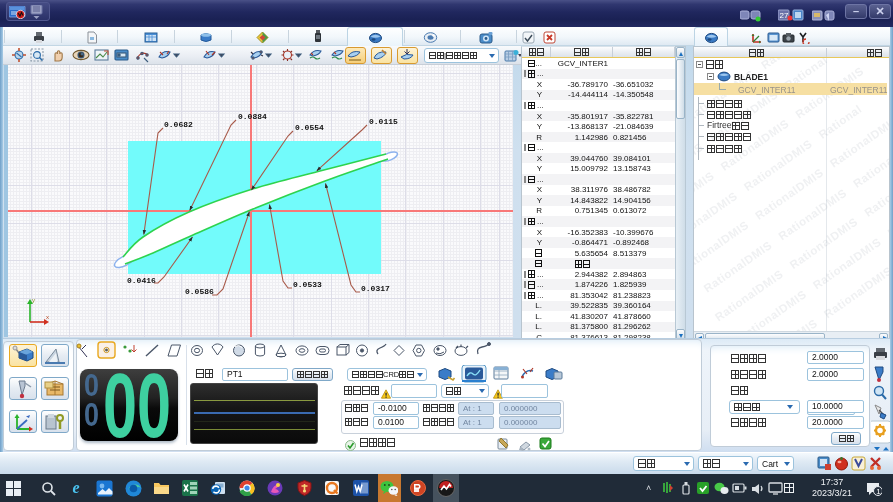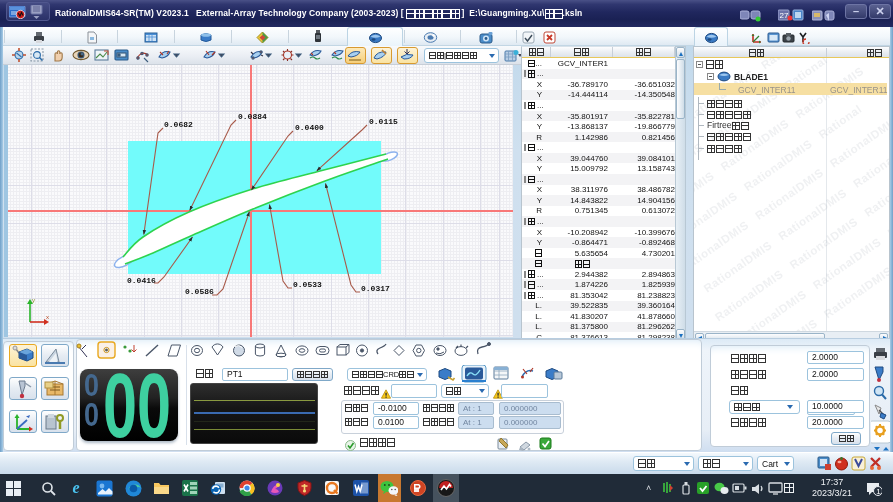--- a/index.html
+++ b/index.html
@@ -35,21 +35,21 @@
 #canvasWrap .clabel{position:absolute;font-family:"Liberation Mono",monospace;font-size:8px;font-weight:bold;color:#111;letter-spacing:0;white-space:nowrap}
 
 #midpanel{left:521px;top:46px;width:165px;height:295px;background:#fff;border:1px solid #b8c4ce;border-top:1px solid #d8e2ea;font-size:8px;color:#111}
 #midscroll{left:675px;top:46px;width:11px;height:295px;background:linear-gradient(90deg,#e8f0f6,#cfdde8);border:1px solid #b8c8d4}
 #midpanel .hd{display:flex;height:11px;background:linear-gradient(180deg,#fdfdfe,#e8ecf1 60%,#dde2e9);border-bottom:1px solid #e8c85a;font-size:8px;color:#222}
 #midpanel .hd div{border-right:1px solid #c8cfd8;display:flex;align-items:center;justify-content:center}
 #midpanel .r{display:flex;height:10.55px;font-size:8px;align-items:center}
 #midpanel .r.alt{background:#f3f3f5}
 #midpanel .c1{width:29px;display:flex;align-items:center;justify-content:flex-end;padding-right:9px}
 #midpanel .c2{width:62px;text-align:right;padding-right:5px}
-#midpanel .c3{width:62px;text-align:right;padding-right:0}
+#midpanel .c3{width:62px;text-align:left;padding-right:0}
 #midpanel .r.grp .c1{justify-content:flex-start;padding-left:2px;gap:2px}
 .gbox{display:inline-block;width:7px;height:7px;border:1px solid #888;background:linear-gradient(#555,#555) 50% 50%/3px 1px no-repeat,#fff}
 
 #treepanel{left:693px;top:46px;width:197px;height:295px;background:#fff;border:1px solid #b8c4ce;font-size:8.5px;color:#222;overflow:hidden}
 
 #bottom{left:0;top:338px;width:893px;height:114px;background:linear-gradient(180deg,#dceaf6 0%,#eef4fa 10%,#e7eef6 80%,#cfdef0 100%);border-top:1px solid #b8cde0}
 .panelbox{position:absolute;background:#fff;border:1px solid #c0ccd8;border-radius:4px;box-shadow:inset 0 8px 10px -8px #cfe4f4}
 
 .inp{position:absolute;background:#fff;border:1px solid #9cc3dd;border-radius:2px;font-size:8.5px;color:#111;line-height:1;display:flex;align-items:center;padding-left:4px}
 .inpd{position:absolute;background:#ccddef;border:1px solid #a8bccf;border-radius:2px;font-size:8px;color:#7286a0;display:flex;align-items:center;padding-left:4px}
@@ -77,31 +77,20 @@
           <path d="M9 7 l2 3 l1.5 -3.5 l1.5 3" stroke="#111" stroke-width="1.1" fill="none"></path>
         </svg>
  </div>
  <div class="abs" style="left:30px;top:5px">
   <svg width="13" height="14" viewBox="0 0 13 14">
           <rect x="1" y="0" width="11" height="9" rx="1" fill="#9aa0c2" stroke="#6d74a4"></rect>
           <path d="M3 2 h7 M3 4 h7 M3 6 h7" stroke="#5a6190" stroke-width="1"></path>
           <path d="M3.5 11 h6 l-3 3 z" fill="#9aa0c2"></path>
         </svg>
  </div>
- <div class="ttext">RationalDMIS64-SR(TM) V2023.1&nbsp;&nbsp; External-Array Technology Company (2003-2023) [ <span class="zh s9" style="color:#fff;gap:0">
-          <i></i>
-          <i class="v"></i>
-          <i></i>
-          <i class="v"></i>
-          <i></i>
-          <i class="v"></i>
-        </span> ]&nbsp;&nbsp;E:\Guangming.Xu\<span class="zh s9" style="color:#fff;gap:0">
-          <i class="v"></i>
-          <i></i>
-        </span>.ksln</div>
  <div class="abs" style="left:740px;top:8px;width:22px;height:13px"><svg width="22" height="13">
           <rect x="0" y="2" width="9" height="8" rx="2" fill="#7e86b8" stroke="#aab0d8"></rect>
           <rect x="11" y="2" width="9" height="8" rx="2" fill="#7e86b8" stroke="#aab0d8"></rect>
           <circle cx="18" cy="10" r="2.5" fill="#3c3"></circle>
         </svg></div>
  <div class="abs" style="left:778px;top:8px;width:26px;height:13px"><svg width="26" height="13">
           <rect x="0" y="1" width="11" height="10" rx="1" fill="#6a72a8" stroke="#9aa2cc"></rect>
           <text x="1.5" y="9" font-size="8" fill="#fff">27</text>
           <circle cx="12" cy="9" r="2.5" fill="#e33"></circle>
           <rect x="15" y="1" width="10" height="10" rx="1" fill="#4a85c8" stroke="#9ab2dd"></rect>
@@ -339,21 +328,21 @@
   <path d="M8 26 V7" stroke="#2ab42a" stroke-width="1.6"></path>
           <path d="M8 3 l-3 5 h6 z" fill="#2ab42a"></path>
   <path d="M8 26 h15" stroke="#d03020" stroke-width="1.6"></path>
           <path d="M27 26 l-5 -3 v6 z" fill="#d03020"></path>
   <text x="10" y="6" font-size="6" fill="#888820">y</text>
           <text x="24" y="23" font-size="6" fill="#b84820">x</text>
  </g>
 </svg>
 <div class="clabel" style="left:156px;top:55px">0.0682</div>
 <div class="clabel" style="left:230px;top:47px">0.0884</div>
-<div class="clabel" style="left:287px;top:58px">0.0400</div>
+<div class="clabel" style="left:287px;top:58px">0.0554</div>
 <div class="clabel" style="left:361px;top:52px">0.0115</div>
 <div class="clabel" style="left:119px;top:210.5px">0.0416</div>
 <div class="clabel" style="left:177px;top:222px">0.0586</div>
 <div class="clabel" style="left:285px;top:215px">0.0533</div>
 <div class="clabel" style="left:353px;top:219px">0.0317</div>
 </div>
 <div class="abs" id="midpanel">
  <div class="hd">
         <div style="width:29px">
           <span class="zh s7" style="color:#333">
@@ -406,21 +395,21 @@
         <div class="c3"></div>
       </div>
  <div class="r alt">
         <div class="c1">X</div>
         <div class="c2">-35.801917</div>
         <div class="c3">-35.822781</div>
       </div>
  <div class="r">
         <div class="c1">Y</div>
         <div class="c2">-13.868137</div>
-        <div class="c3">-19.866779</div>
+        <div class="c3">-21.084639</div>
       </div>
  <div class="r alt">
         <div class="c1">R</div>
         <div class="c2">1.142986</div>
         <div class="c3">0.821456</div>
       </div>
  <div class="r grp">
         <div class="c1"><span class="gbox"></span><span class="zh s7">
             <i></i>
           </span>...</div>
@@ -461,36 +450,36 @@
       </div>
  <div class="r alt grp">
         <div class="c1"><span class="gbox"></span><span class="zh s7">
             <i class="v"></i>
           </span>...</div>
         <div class="c2"></div>
         <div class="c3"></div>
       </div>
  <div class="r">
         <div class="c1">X</div>
-        <div class="c2">-10.208942</div>
+        <div class="c2">-16.352383</div>
         <div class="c3">-10.399676</div>
       </div>
  <div class="r alt">
         <div class="c1">Y</div>
         <div class="c2">-0.864471</div>
         <div class="c3">-0.892468</div>
       </div>
  <div class="r">
         <div class="c1">
           <span class="zh s7">
             <i></i>
           </span>
         </div>
         <div class="c2">5.635654</div>
-        <div class="c3">4.730201</div>
+        <div class="c3">8.513379</div>
       </div>
  <div class="r alt">
         <div class="c1">
           <span class="zh s7">
             <i></i>
           </span>
         </div>
         <div class="c2" style="text-align:center;padding-right:0"><span class="zh s7">
             <i class="v"></i>
             <i></i>

